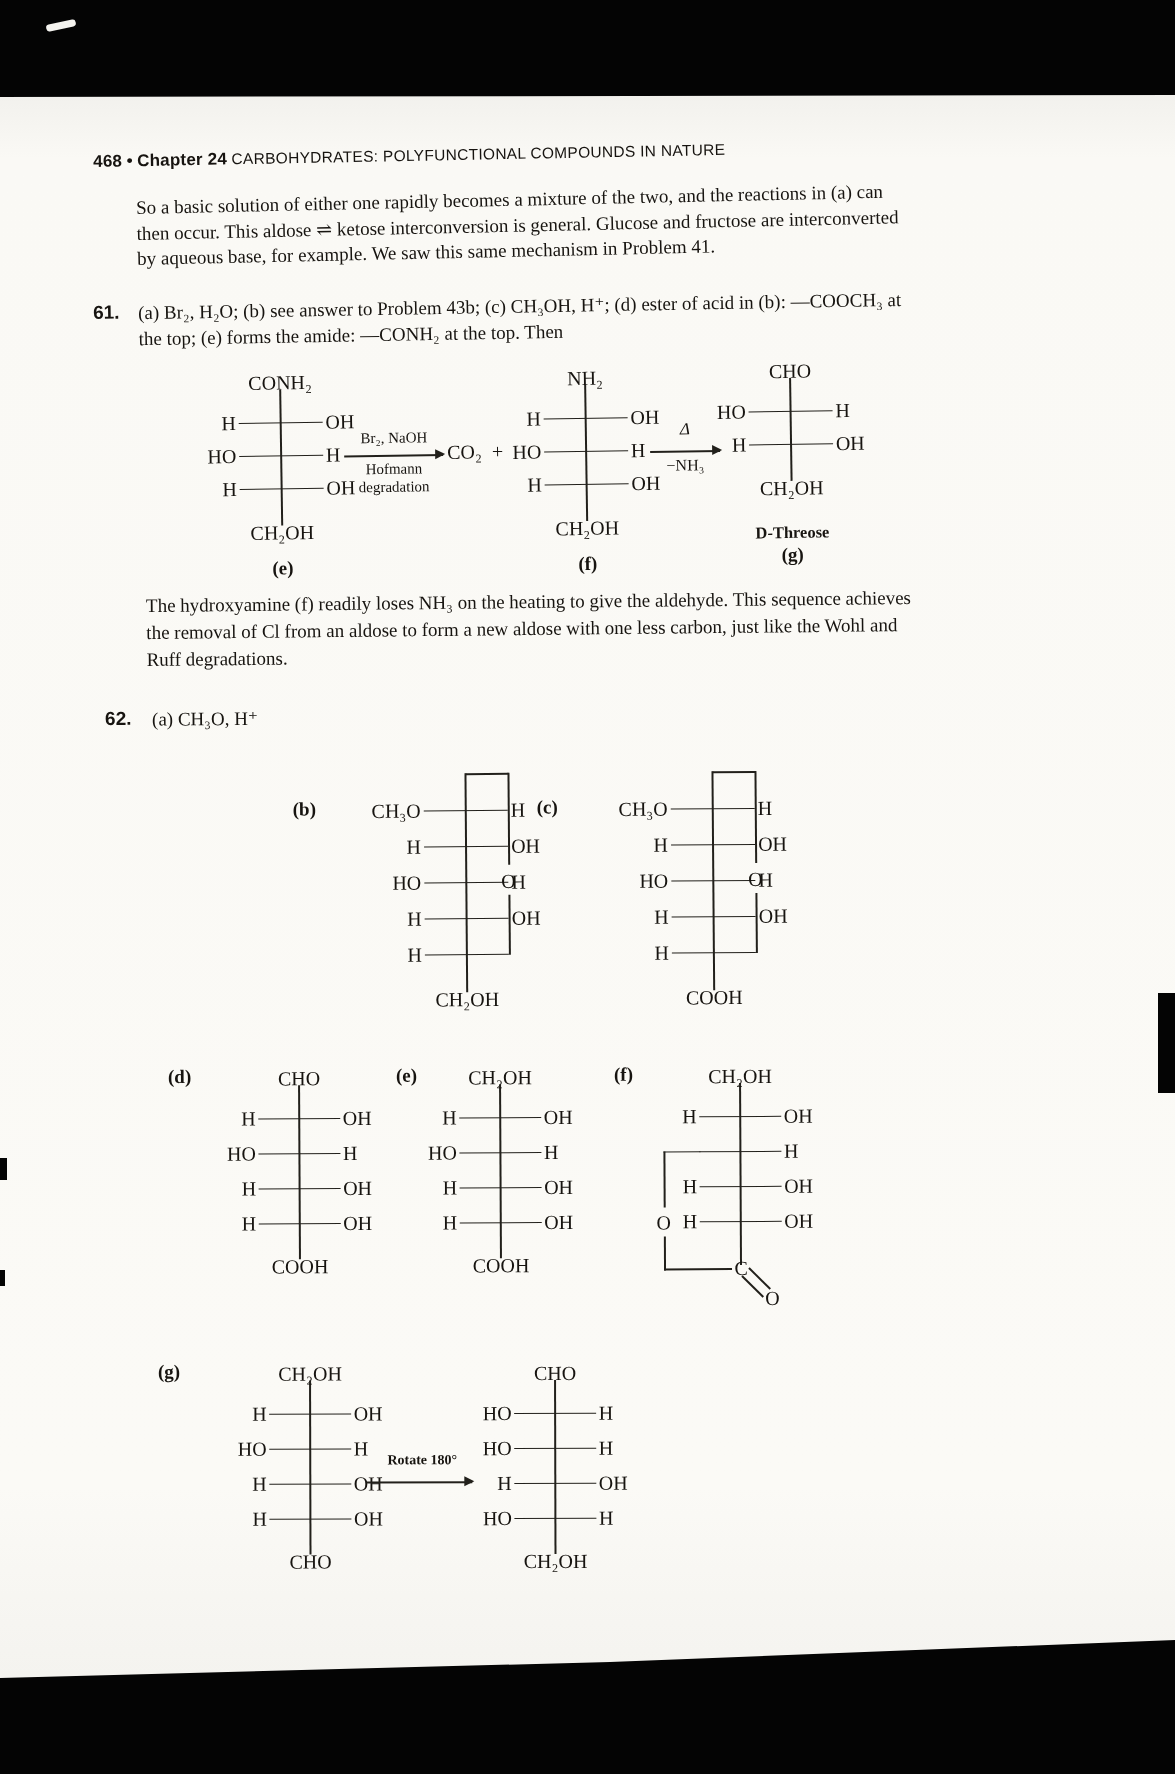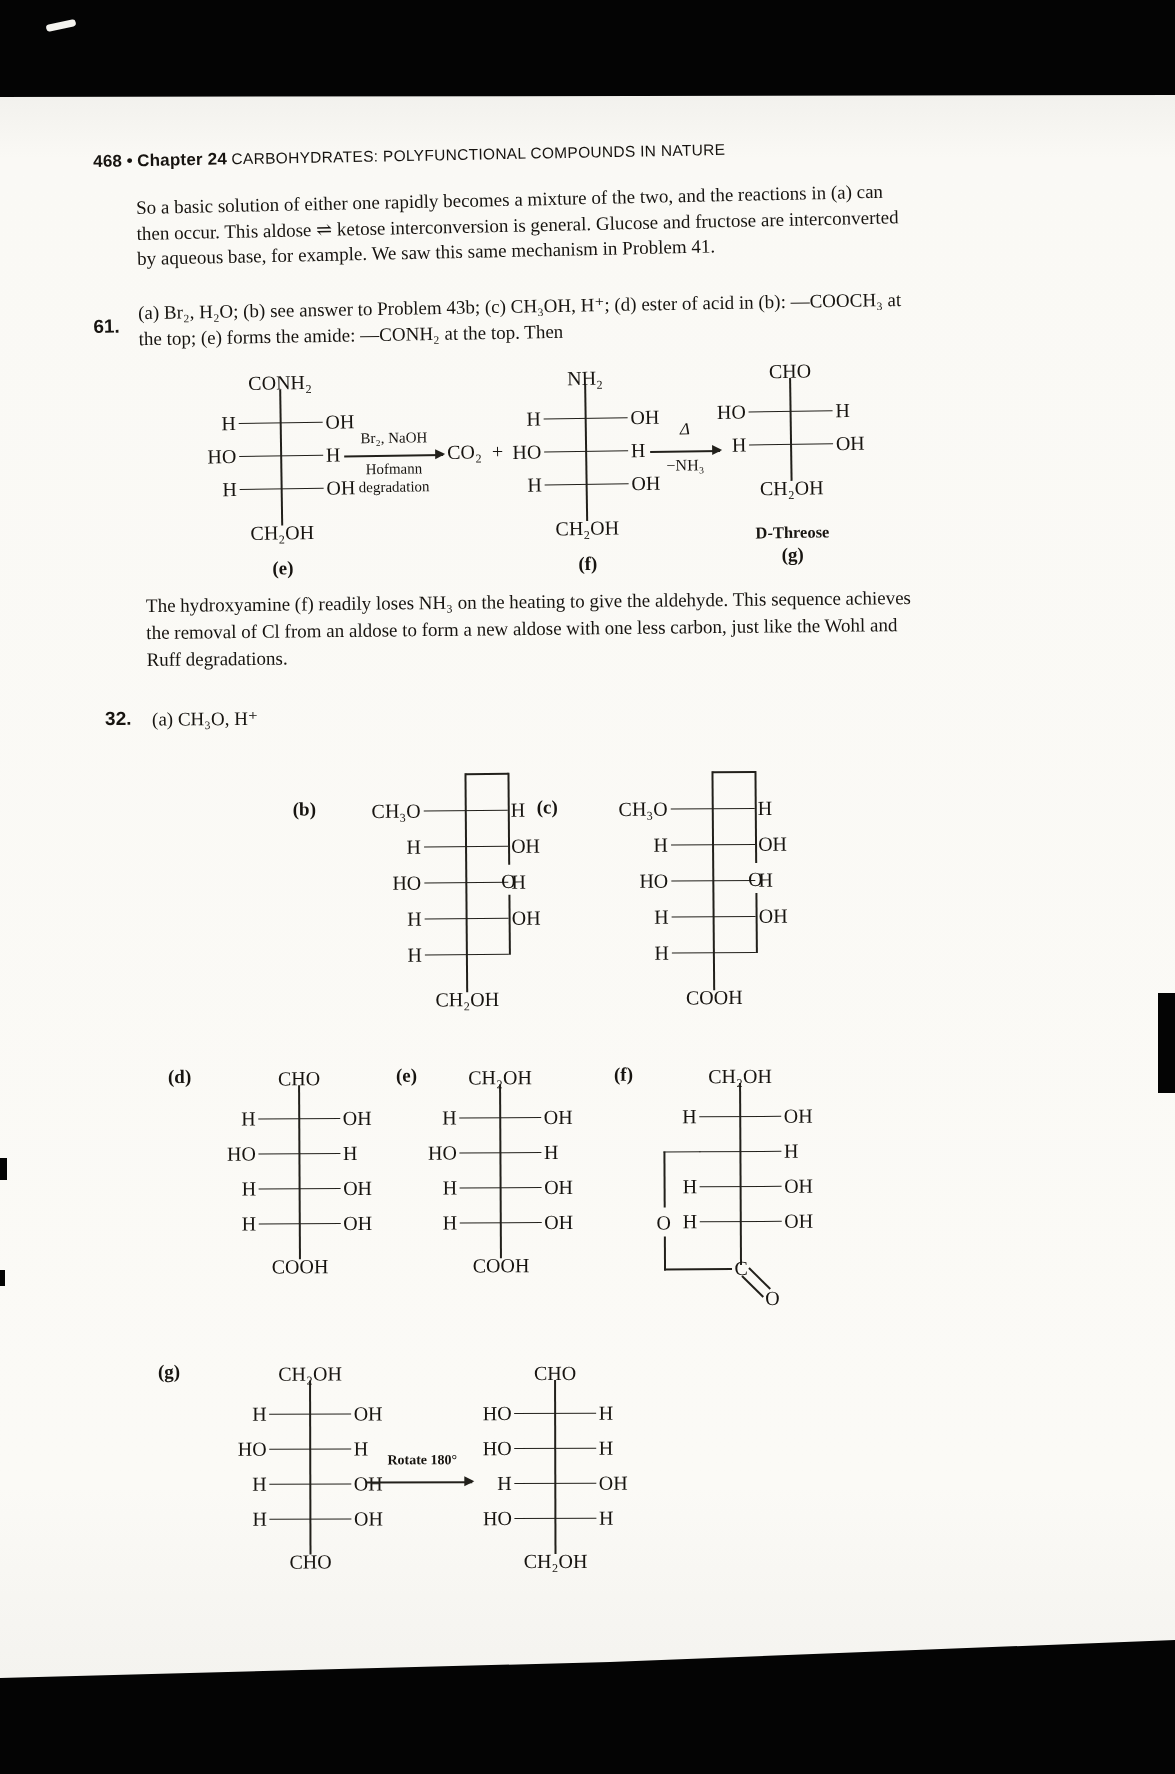--- a/index.html
+++ b/index.html
@@ -80,21 +80,21 @@
 
   <div class="wrap" id="para1">
     <div class="abs serif19" style="left:136px;top:100px;width:830px;">
       <div>So a basic solution of either one rapidly becomes a mixture of the two, and the reactions in (a) can</div>
       <div>then occur. This aldose ⇌ ketose interconversion is general. Glucose and fructose are interconverted</div>
       <div>by aqueous base, for example. We saw this same mechanism in Problem 41.</div>
     </div>
   </div>
 
   <div class="wrap" id="p61t">
-    <div class="abs probnum" style="left:93px;top:221px;">61.</div>
+    <div class="abs probnum" style="left:93px;top:207px;">61.</div>
     <div class="abs serif19" style="left:138px;top:206px;width:860px;line-height:26px;">
       <div>(a) Br₂, H₂O; (b) see answer to Problem 43b; (c) CH₃OH, H⁺; (d) ester of acid in (b): —COOCH₃ at</div>
       <div>the top; (e) forms the amide: —CONH₂ at the top. Then</div>
     </div>
   </div>
 
   <div class="wrap" id="scheme61">
 
     <div class="fs p61r" style="left:176px;top:276px;width:210px;">
       <div class="ftop">CONH₂</div>
@@ -175,21 +175,21 @@
 
   <div class="wrap" id="para2">
     <div class="abs serif19" style="left:146px;top:497px;width:840px;line-height:27px;">
       <div>The hydroxyamine (f) readily loses NH₃ on the heating to give the aldehyde. This sequence achieves</div>
       <div>the removal of Cl from an aldose to form a new aldose with one less carbon, just like the Wohl and</div>
       <div>Ruff degradations.</div>
     </div>
   </div>
 
   <div class="wrap" id="row62a">
-    <div class="abs probnum" style="left:105px;top:613px;">32.</div>
+    <div class="abs probnum" style="left:105px;top:613px;">62.</div>
     <div class="abs serif19" style="left:152px;top:612px;">(a) CH₃O, H⁺</div>
 
     <div class="abs boldlab" style="left:292px;top:705px;">(b)</div>
 
     <div class="fs p62r wide noextt" style="left:327px;top:681px;width:276px;">
       <div class="fbody" style="padding:19px 0 14px;">
         <div class="frow">
             <span class="fl">CH₃O</span>
             <span class="fln"></span>
             <span class="fr">H</span>

